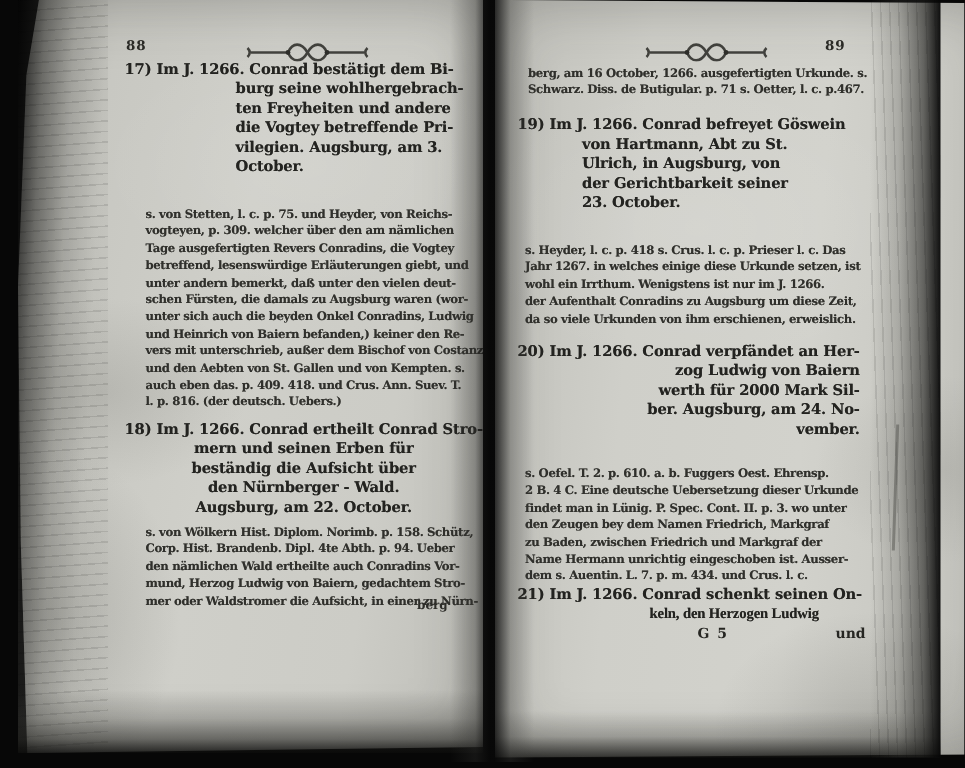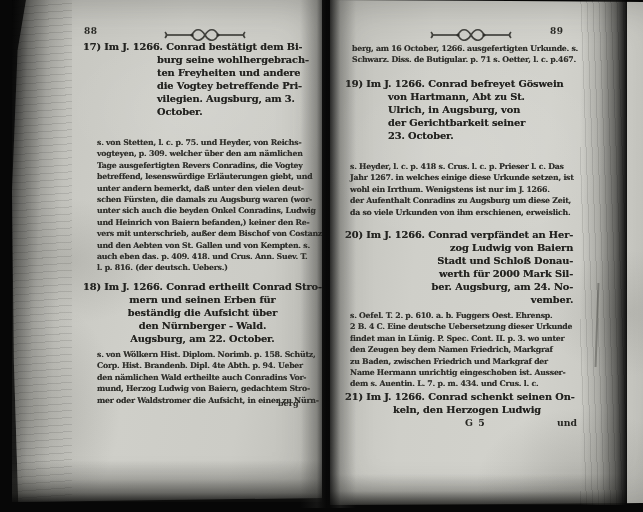--- a/index.html
+++ b/index.html
@@ -73,21 +73,21 @@
     text-shadow:0 0 0.3px rgba(45,45,40,0.55);
   }
   .catchword{font:700 8px/10px "DejaVu Serif",serif;color:#2d2d29;}
   .sig{font:700 9.3px/11px "DejaVu Serif",serif;color:#262622;letter-spacing:1px;}
   .cw2{font:700 9.3px/11px "DejaVu Serif",serif;color:#262622;}
   
   .e17 .line{margin-left:74px;}
   .e18 .line{text-align:center;}
   .e19 .line{margin-left:43px;}
   .e20 .line{margin-left:73px;text-align:right;}
-  .e21 .line{margin-left:48px;}
+  .e21 .line{margin-left:88px;font-family:Liberation Serif, serif;}
   .ornament svg{display:block;}
 </style>
 </head>
 <body>
 
 <div class="scene">
 
   <div class="page page-left">
     <div class="abs pagenum" style="left:72px;top:26px;">88</div>
 
@@ -190,21 +190,20 @@
         <div class="line">Jahr 1267. in welches einige diese Urkunde setzen, ist</div>
         <div class="line">wohl ein Irrthum.  Wenigstens ist nur im J. 1266.</div>
         <div class="line">der Aufenthalt Conradins zu Augsburg um diese Zeit,</div>
         <div class="line">da so viele Urkunden von ihm erschienen, erweislich.</div>
       </div>
 
     <div class="abs entry e20" style="left:15px;top:228px;">
       <div class="entry-first">20) Im J. 1266. Conrad verpfändet an Her-</div>
       <div>
           <div class="line">zog Ludwig von Baiern</div>
-          <div class="line">Stadt und Schloß Donau-</div>
           <div class="line">werth für 2000 Mark Sil-</div>
           <div class="line">ber. Augsburg, am 24. No-</div>
           <div class="line">vember.</div>
         </div>
     </div>
 
     <div class="abs footnote" style="left:20px;top:310px;">
         <div class="line">s. Oefel. T. 2. p. 610. a. b.  Fuggers Oest. Ehrensp.</div>
         <div class="line">2 B. 4 C. Eine deutsche Uebersetzung dieser Urkunde</div>
         <div class="line">findet man in Lünig. P. Spec. Cont. II. p. 3. wo unter</div>

